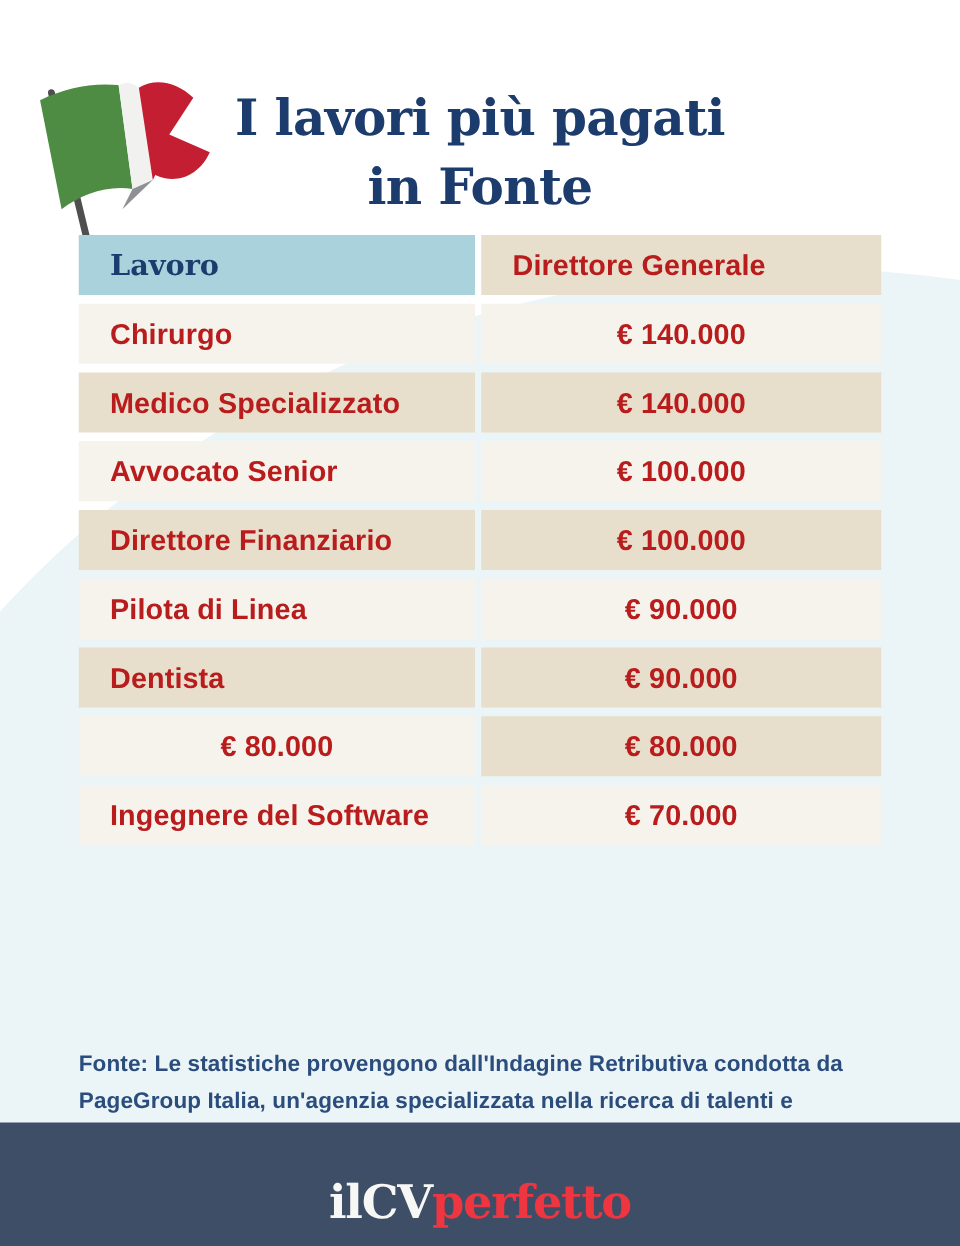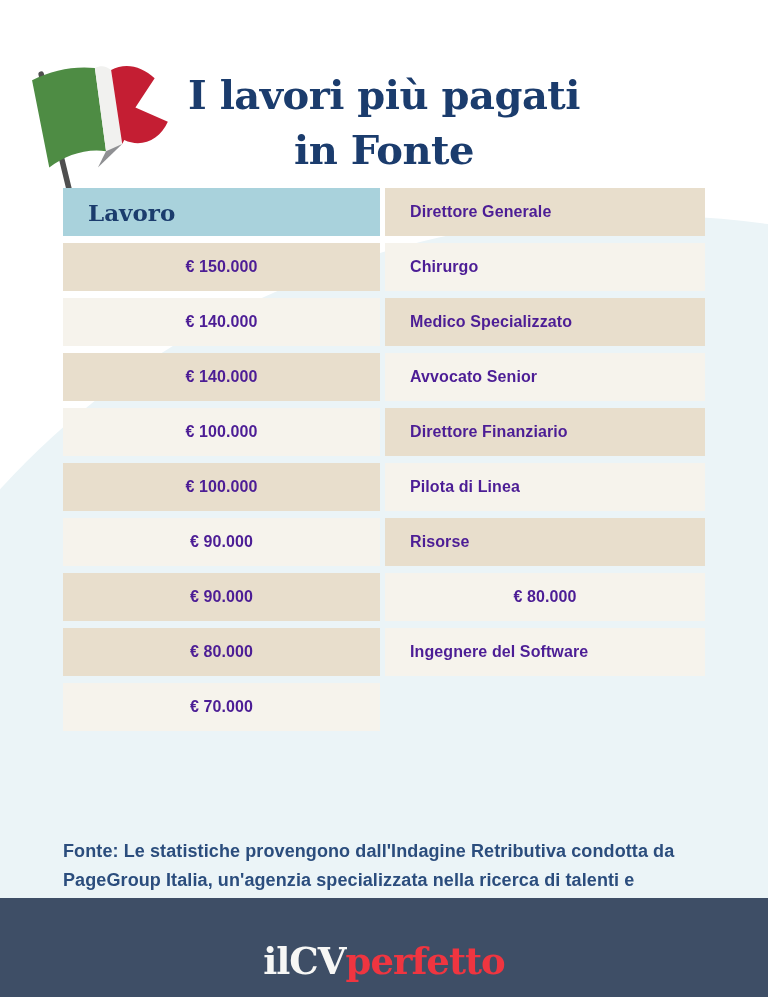--- a/index.html
+++ b/index.html
@@ -25,21 +25,21 @@
   .cell{display:flex;align-items:center;}
   .cell-left{padding-left:25px;}
   .cell-center{justify-content:center;}
   .hdr{
     background:#a9d2dc;color:#1b3c6d;
     font-family:"DejaVu Serif",serif;font-weight:700;font-size:23px;
   }
   .tan{background:#e8decc;}
   .cream{background:#f6f3ec;}
   .jobcell,.salcell{
-    color:#4c1d95;font-weight:700;font-size:16px;letter-spacing:0.1px;
+    color:#b91c1c;font-weight:700;font-size:23px;letter-spacing:0.1px;
   }
   .fonte{
     position:absolute;left:63px;top:819px;width:656px;
     color:#2b4d7d;font-size:18px;font-weight:700;line-height:1.62;
     letter-spacing:0.1px;
   }
   .footer{
     position:absolute;left:0;top:898px;width:768px;height:126px;
     background:#3e4e66;display:flex;align-items:center;justify-content:center;
   }
@@ -64,38 +64,37 @@
     <path d="M78,88 L94,81 L70,104 Z" fill="#8f9093"></path>
     <path d="M83,8 C97,0 113,4 126,16 L107,45 L139,59 C131,77 113,85 96,77 L94,81 Z" fill="#c41e33"></path>
   </svg>
 
   <h1 class="title"><span>I lavori più pagati</span><br><span>in Fonte</span></h1>
 
   <div class="salary-table">
     <div class="cell cell-left hdr">Lavoro</div>
 
     <div class="cell cell-left tan jobcell">Direttore Generale</div>
-    <div class="cell cell-center tan salcell">€ 150.000</div>
 
     <div class="cell cell-left cream jobcell">Chirurgo</div>
     <div class="cell cell-center cream salcell">€ 140.000</div>
 
     <div class="cell cell-left tan jobcell">Medico Specializzato</div>
     <div class="cell cell-center tan salcell">€ 140.000</div>
 
     <div class="cell cell-left cream jobcell">Avvocato Senior</div>
     <div class="cell cell-center cream salcell">€ 100.000</div>
 
     <div class="cell cell-left tan jobcell">Direttore Finanziario</div>
     <div class="cell cell-center tan salcell">€ 100.000</div>
 
     <div class="cell cell-left cream jobcell">Pilota di Linea</div>
     <div class="cell cell-center cream salcell">€ 90.000</div>
 
-    <div class="cell cell-left tan jobcell">Risorse</div>
+    <div class="cell cell-left tan jobcell">Dentista</div>
     <div class="cell cell-center tan salcell">€ 90.000</div>
 
     <div class="cell cell-center cream salcell">€ 80.000</div>
 
     <div class="cell cell-center tan salcell">€ 80.000</div>
 
     <div class="cell cell-left cream jobcell">Ingegnere del Software</div>
     <div class="cell cell-center cream salcell">€ 70.000</div>
   </div>
 

